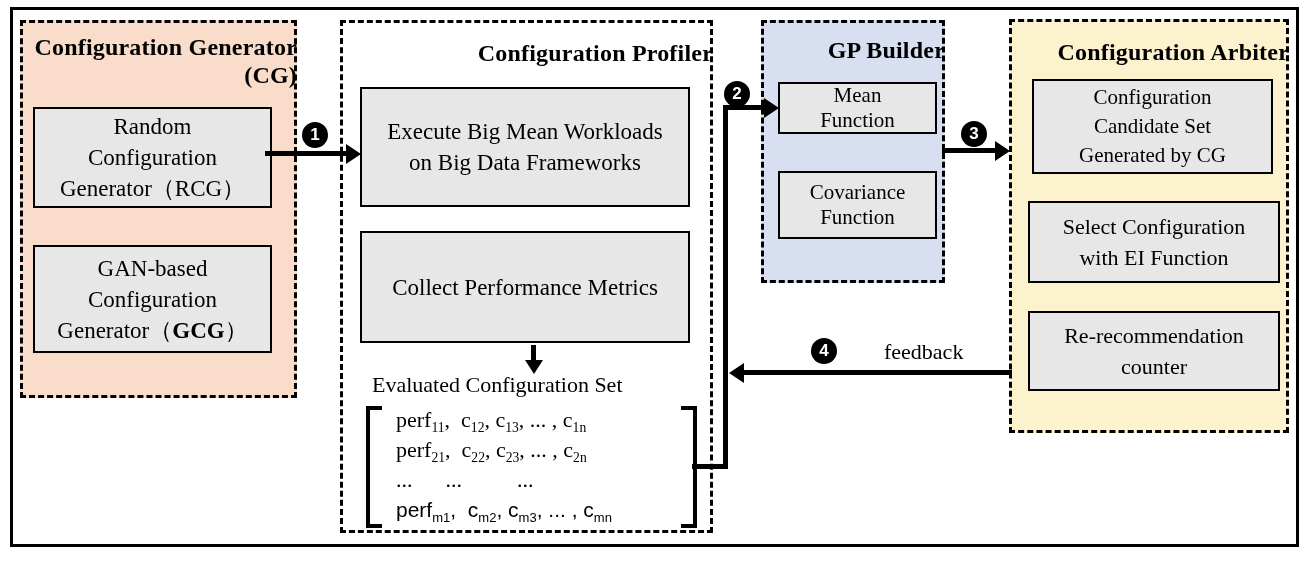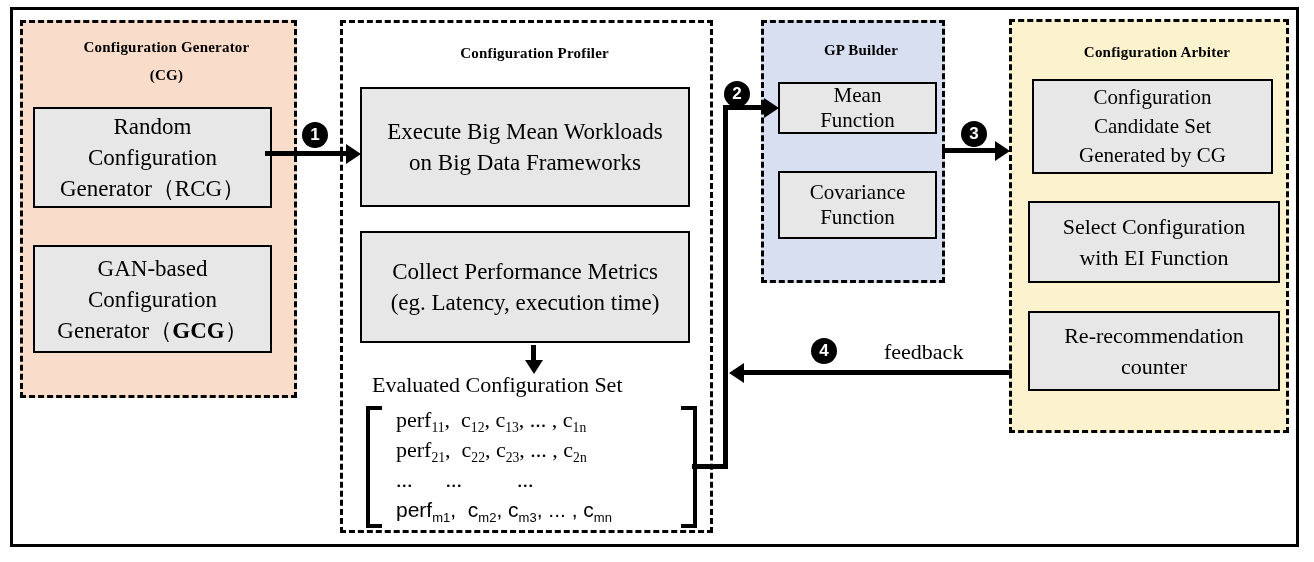--- a/index.html
+++ b/index.html
@@ -1,22 +1,22 @@
 <!DOCTYPE html>
 <html><head>
 <meta charset="utf-8">
 <style>
   html,body{margin:0;padding:0;background:#ffffff;}
   .stage{position:relative;width:1314px;height:562px;background:#ffffff;
          font-family:"Liberation Serif", serif;color:#000;overflow:hidden;}
   .frame{position:absolute;left:10px;top:7px;width:1289px;height:540px;
          border:3px solid #000;box-sizing:border-box;}
   .panel{position:absolute;border:3px dashed #000;box-sizing:border-box;}
-  .ptitle{position:absolute;font-weight:bold;font-size:15px;line-height:28px;
-          text-align:center;letter-spacing:0.2px;margin-left:8px;}
+  .ptitle{position:absolute;font-weight:bold;font-size:24px;line-height:28px;
+          text-align:right;letter-spacing:0.2px;}
   .gbox{position:absolute;background:#E7E7E7;border:2.5px solid #000;box-sizing:border-box;
         display:flex;flex-direction:column;align-items:center;justify-content:center;
         text-align:center;}
   .t23{font-size:23px;line-height:31px;text-align:right;}
   .t22{font-size:22px;line-height:31px;}
   .t21{font-size:21px;line-height:29px;}
   .tmean{font-size:21px;line-height:25px;}
   .badge{position:absolute;width:26px;height:26px;border-radius:50%;background:#000;
          color:#fff;font-family:"Liberation Sans",sans-serif;font-weight:bold;font-size:17px;
          display:flex;align-items:center;justify-content:center;}
@@ -63,21 +63,20 @@
   </div>
 
   <div class="panel" style="left:340px;top:20px;width:373px;height:513px;background:#fff;"></div>
   <div class="ptitle" style="left:340px;top:39px;width:373px;">Configuration Profiler</div>
   <div class="gbox t23" style="left: 360px; top: 87px; width: 330px; height: 120px; background-color: rgb(231, 231, 231);">
     <div>Execute Big Mean Workloads</div>
     <div>on Big Data Frameworks</div>
   </div>
   <div class="gbox t23" style="left: 360px; top: 231px; width: 330px; height: 112px; background-color: rgb(231, 231, 231);">
     <div>Collect Performance Metrics</div>
-    <div>(eg. Latency, execution time)</div>
   </div>
 
   <div class="vline" style="left:531px;top:345px;width:5px;height:17px;"></div>
   <div class="tri tri-down" style="left:525px;top:360px;"></div>
 
   <div class="evlabel" style="left:372px;top:372px;">Evaluated Configuration Set</div>
 
   <div class="brk brk-l" style="left:366px;top:406px;"></div>
   <div class="brk brk-r" style="left:681px;top:406px;"></div>
   <div class="matrix"><div class="m-row">perf<sub>11</sub>,  c<sub>12</sub>, c<sub>13</sub>, ... , c<sub>1n</sub></div><div class="m-row">perf<sub>21</sub>,  c<sub>22</sub>, c<sub>23</sub>, ... , c<sub>2n</sub></div><div class="m-row">...      ...          ...</div><div class="m-row sans">perf<sub>m1</sub>,  c<sub>m2</sub>, c<sub>m3</sub>, ... , c<sub>mn</sub></div></div>

